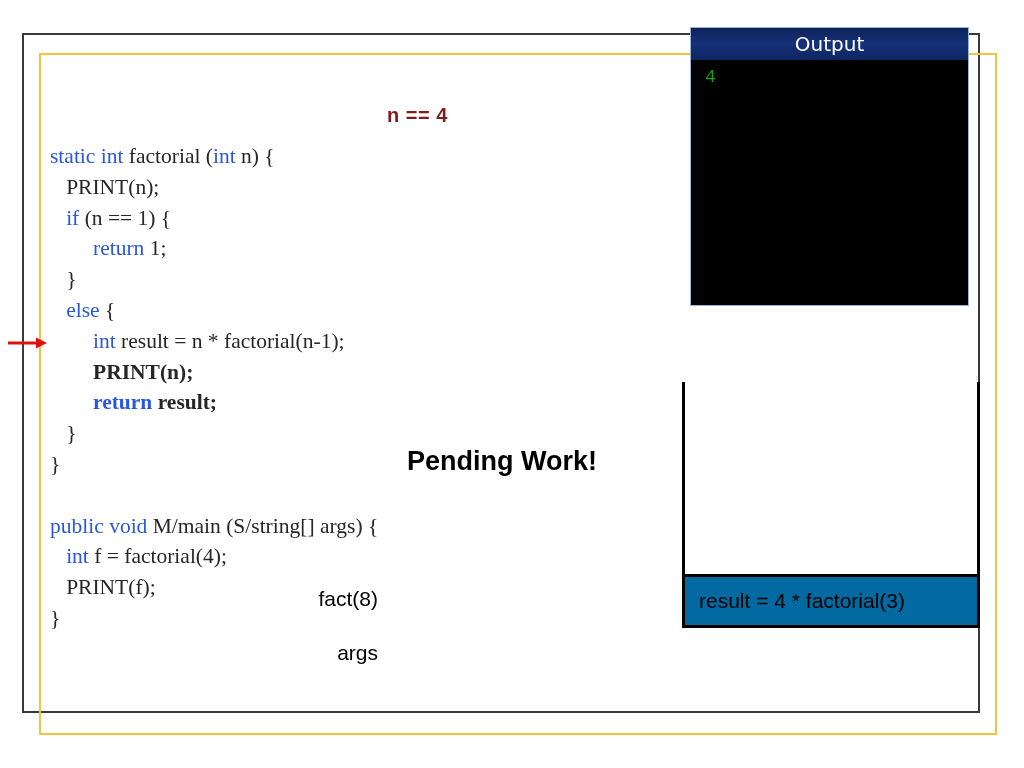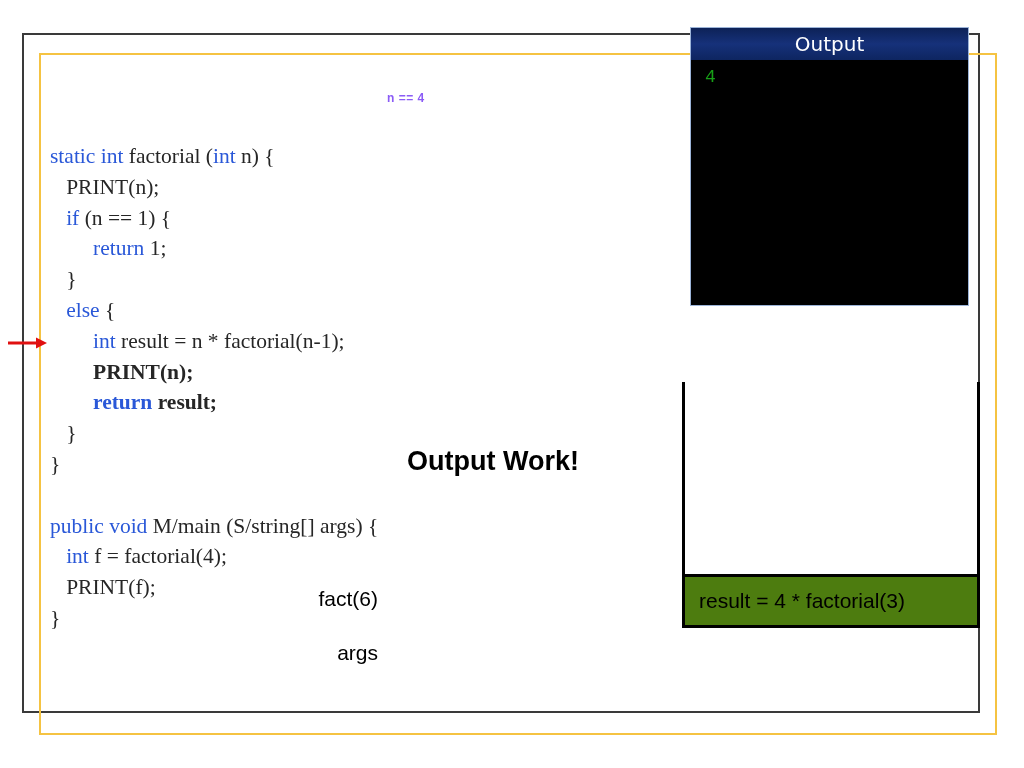--- a/index.html
+++ b/index.html
@@ -60,24 +60,24 @@
     letter-spacing: 0px;
   }
   #code-block .kw { color: #2a58d8; }
   #code-block .b  { font-weight: bold; }
   #code-block .line { min-height: 30.8px; }
 
   
   #n-annotation {
     position: absolute;
     left: 387px;
-    top: 91px;
-    font-size: 12px;
+    top: 104px;
+    font-size: 20px;
     font-weight: bold;
-    color: #8b5cf6;
+    color: #7f1d1d;
     letter-spacing: 0.5px;
   }
 
   
   #pending-work {
     position: absolute;
     left: 407px;
     top: 446px;
     font-size: 27px;
     font-weight: bold;
@@ -135,21 +135,21 @@
     border-left: 3px solid #000;
     border-right: 3px solid #000;
     background: #ffffff;
   }
   .stack-frame {
     position: absolute;
     left: 0;
     width: 100%;
     box-sizing: border-box;
     border: 3px solid #000;
-    background: #4d7c0f;
+    background: #0369a1;
     display: flex;
     align-items: center;
     font-size: 21px;
     color: #000;
     padding-left: 14px;
   }
   #stack-frame-fact {
     top: 192px;
     height: 54px;
   }
@@ -186,27 +186,27 @@
   <svg width="40" height="14" viewBox="0 0 40 14" xmlns="http://www.w3.org/2000/svg">
     <line x1="0" y1="7" x2="30" y2="7" stroke="#e01010" stroke-width="3"></line>
     <polygon points="28,1.5 39,7 28,12.5" fill="#e01010"></polygon>
   </svg>
 </div>
 
 <div id="n-annotation">n == 4</div>
 
 <div id="code-block"><div class="line"><span class="kw">static </span><span class="kw">int </span><span>factorial (</span><span class="kw">int</span><span> n) {</span></div><div class="line"><span>   PRINT(n);</span></div><div class="line"><span>   </span><span class="kw">if</span><span> (n == 1) {</span></div><div class="line"><span>        </span><span class="kw">return</span><span> 1;</span></div><div class="line"><span>   }</span></div><div class="line"><span>   </span><span class="kw">else</span><span> {</span></div><div class="line"><span>        </span><span class="kw">int</span><span> result = n * factorial(n-1);</span></div><div class="line"><span class="b">        PRINT(n);</span></div><div class="line"><span>        </span><span class="kw b">return</span><span class="b"> result;</span></div><div class="line"><span>   }</span></div><div class="line"><span>}</span></div><div class="line">&nbsp;</div><div class="line"><span class="kw">public </span><span class="kw">void </span><span>M/main (S/string[] args) {</span></div><div class="line"><span>   </span><span class="kw">int</span><span> f = factorial(4);</span></div><div class="line"><span>   PRINT(f);</span></div><div class="line"><span>}</span></div></div>
 
-<div id="pending-work">Output Work!</div>
+<div id="pending-work">Pending Work!</div>
 
 <div id="output-panel">
   <div id="output-title-bar">Output</div>
   <div id="output-console">4</div>
 </div>
 
 <div id="call-stack">
   <div class="stack-open"></div>
   <div class="stack-frame" id="stack-frame-fact">result = 4 * factorial(3)</div>
 </div>
 <div class="stack-label-wrap">
-  <div class="stack-label" id="stack-label-fact">fact(6)</div>
+  <div class="stack-label" id="stack-label-fact">fact(8)</div>
   <div class="stack-label" id="stack-label-main">args</div>
 </div>
 
 </body></html>

